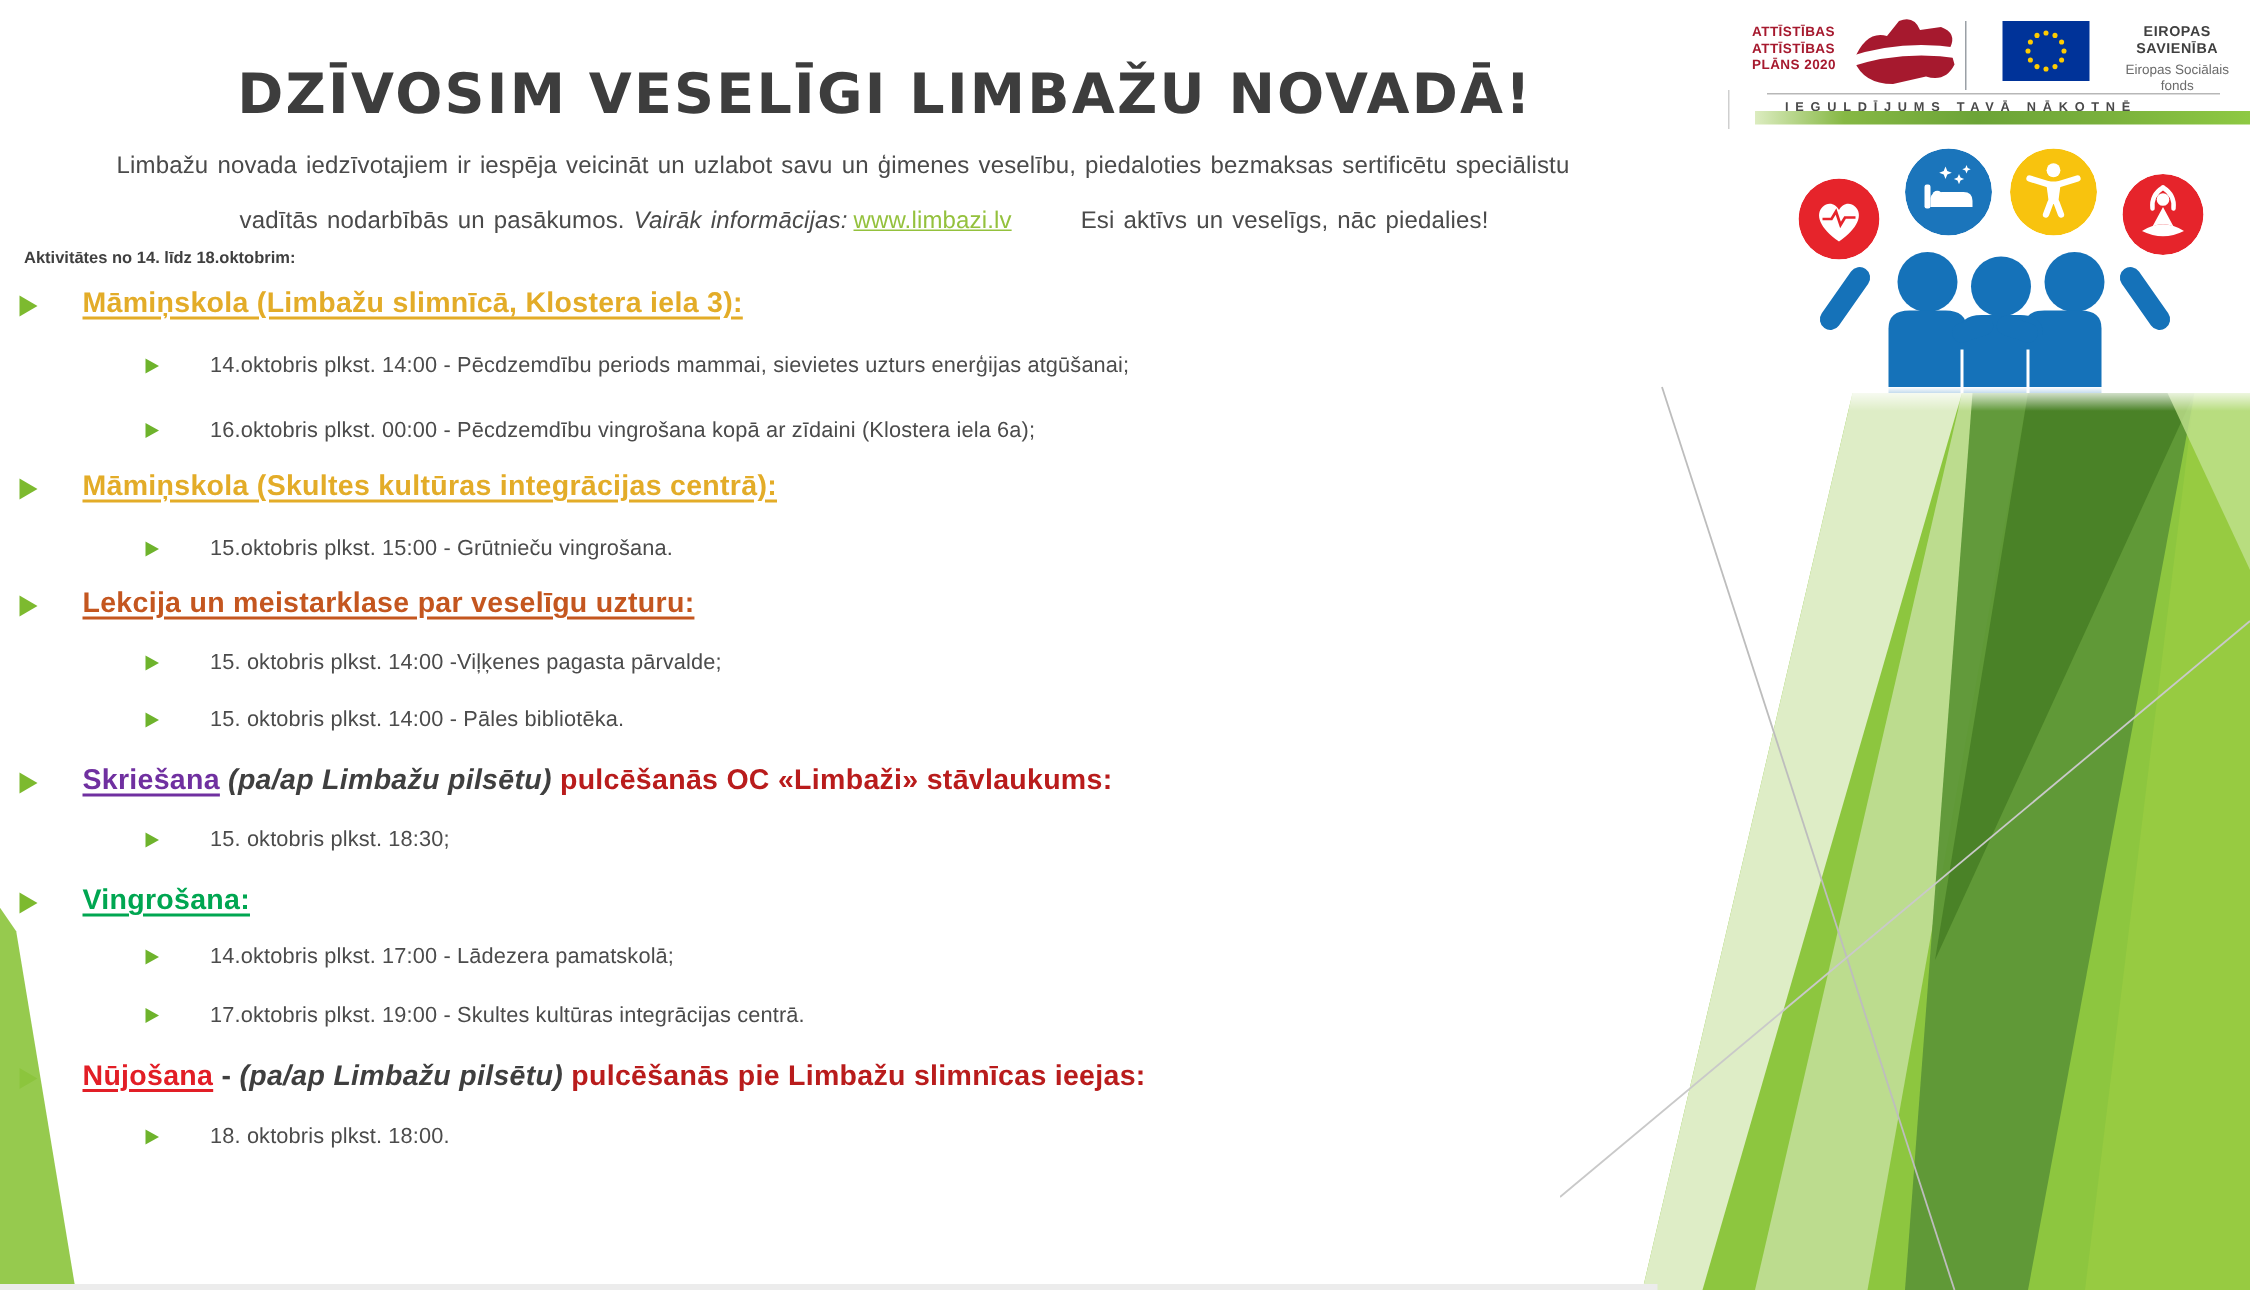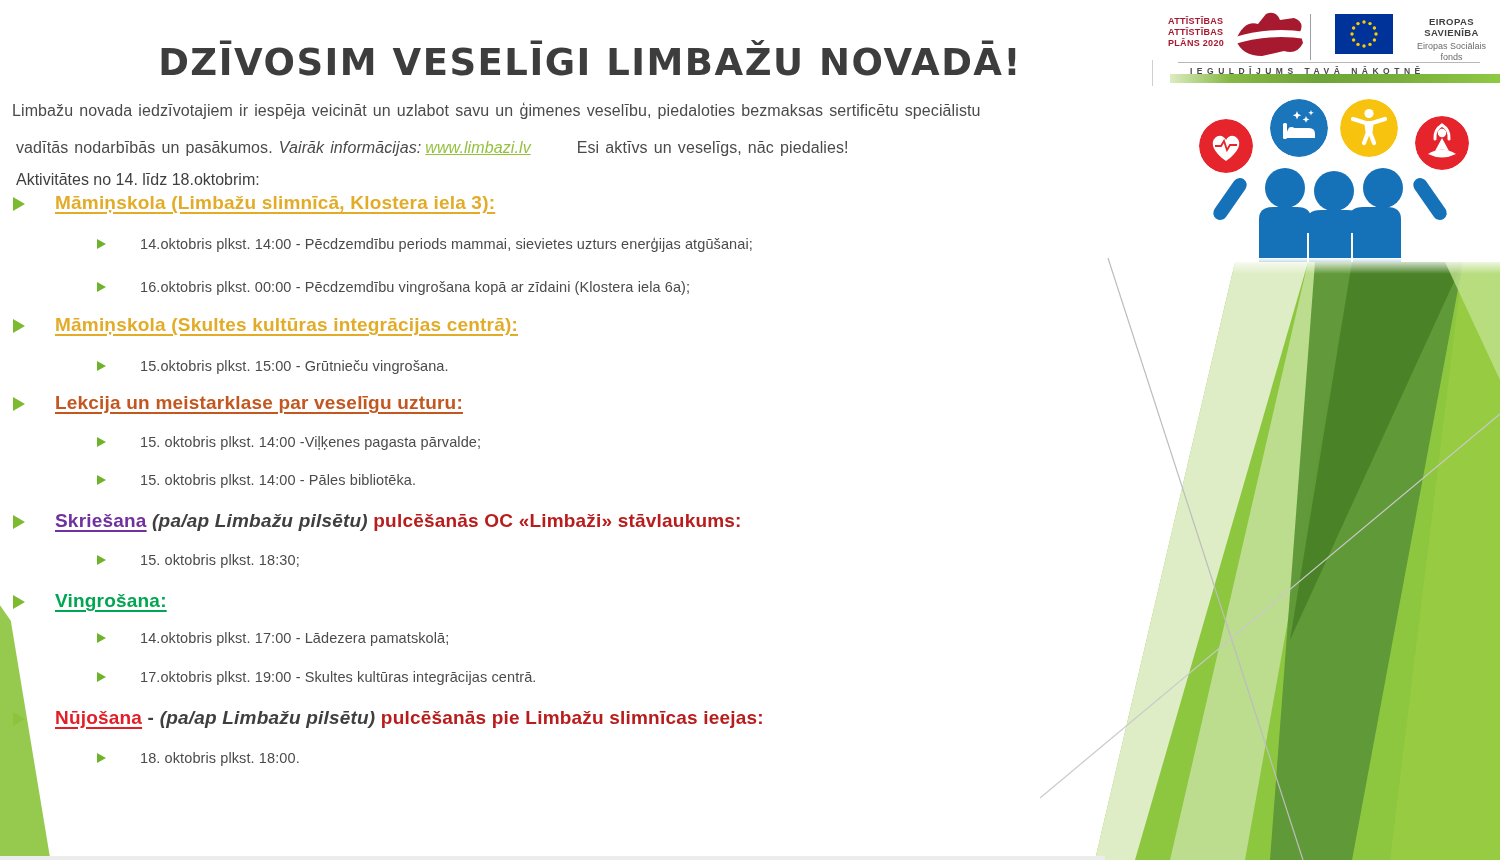--- a/index.html
+++ b/index.html
@@ -6,27 +6,27 @@
   body{
     width:1500px;height:860px;position:relative;overflow:hidden;background:#ffffff;
     font-family:"Liberation Sans",sans-serif;color:#4a4a4a;
   }
   
   .title{
     position:absolute;top:16px;left:60px;width:1060px;text-align:center;
     font-family:"DejaVu Sans",sans-serif;font-size:37px;font-weight:800;color:#3d3d3d;
     letter-spacing:1.5px;
   }
-  .intro{position:absolute;font-size:16px;color:#4a4a4a;letter-spacing:.1px;word-spacing:1.5px;}
+  .intro{position:absolute;font-size:16px;color:#4a4a4a;letter-spacing:.1px;word-spacing:1.5px;text-align:center;}
   .intro1{top:86px;left:12px;width:1100px;}
   .intro2{top:123px;left:16px;width:1120px;}
   .ital{font-style:italic;}
-  .weblink{color:#94c13d;font-style:italic;text-decoration:underline;margin:0 6px 0 4px;}
+  .weblink{color:#94c13d;text-decoration:underline;margin:0 6px 0 4px;}
   .gap{display:inline-block;width:40px;}
-  .activities{position:absolute;top:155px;left:16px;font-size:16px;font-weight:400;color:#3f3f3f;}
+  .activities{position:absolute;top:155px;left:16px;font-size:11px;font-weight:700;color:#3f3f3f;}
   
   .head{position:absolute;left:0;white-space:nowrap;}
   .tri{
     position:absolute;left:13px;top:5px;width:0;height:0;
     border-left:12px solid #7dba2f;border-top:7px solid transparent;border-bottom:7px solid transparent;
   }
   .ht{position:absolute;left:55px;top:0;font-size:19px;font-weight:700;letter-spacing:.2px;}
   .hl{text-decoration:underline;text-underline-offset:3px;text-decoration-thickness:2px;}
   .c-gold .hl{color:#e3ac28;}
   .c-orange .hl{color:#c4561f;}

